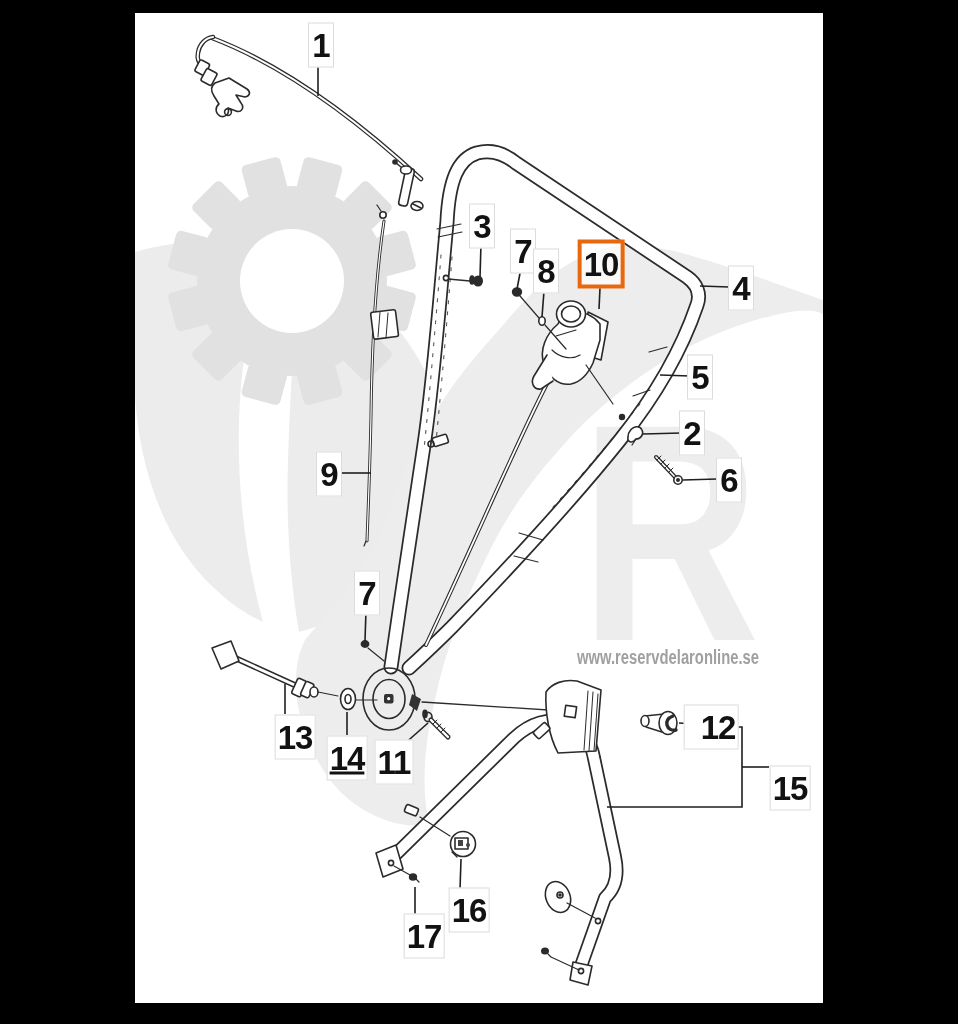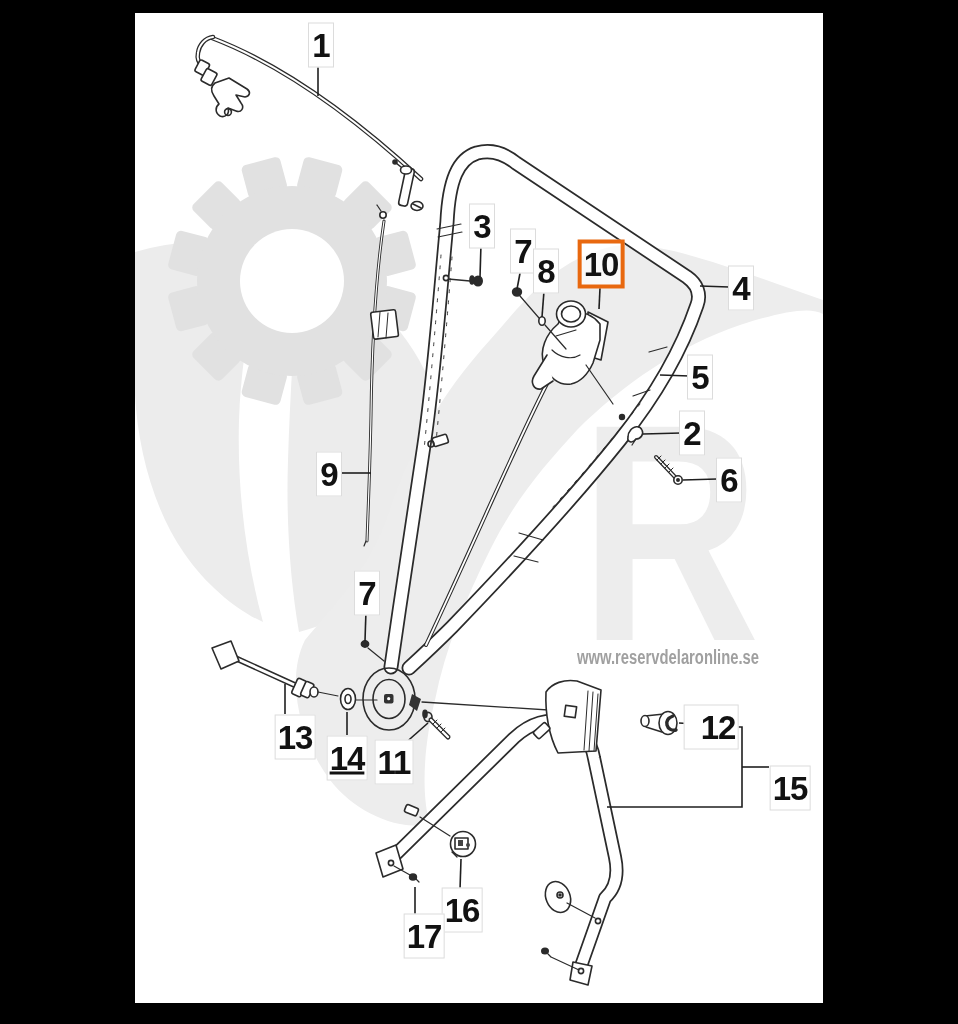--- a/index.html
+++ b/index.html
@@ -267,17 +267,17 @@
         <div class="part-label" style="left: 565px; top: 364px;">5</div>
         <div class="part-label" style="left: 557px; top: 420px;">2</div>
         <div class="part-label" style="left: 594px; top: 467px;">6</div>
         <div class="part-label" style="left: 194px; top: 461px;">9</div>
         <div class="part-label" style="left: 232px; top: 580px;">7</div>
         <div class="part-label" style="left: 136px; top: 724px; margin-left: 24px;">13</div>
         <div class="part-label" style="left: 212px; top: 745px; text-decoration: underline;">14</div>
         <div class="part-label" style="left: 259px; top: 749px;">11</div>
         <div class="part-label" style="left: 576px; top: 714px; padding-left: 16px;">12</div>
         <div class="part-label" style="left: 655px; top: 775px;">15</div>
-        <div class="part-label" style="left: 327px; top: 897px;">16</div>
+        <div class="part-label" style="left: 334px; top: 897px;">16</div>
         <div class="part-label" style="left: 289px; top: 923px;">17</div>
       </div>
   </div>
 </div>
 
 </body></html>

